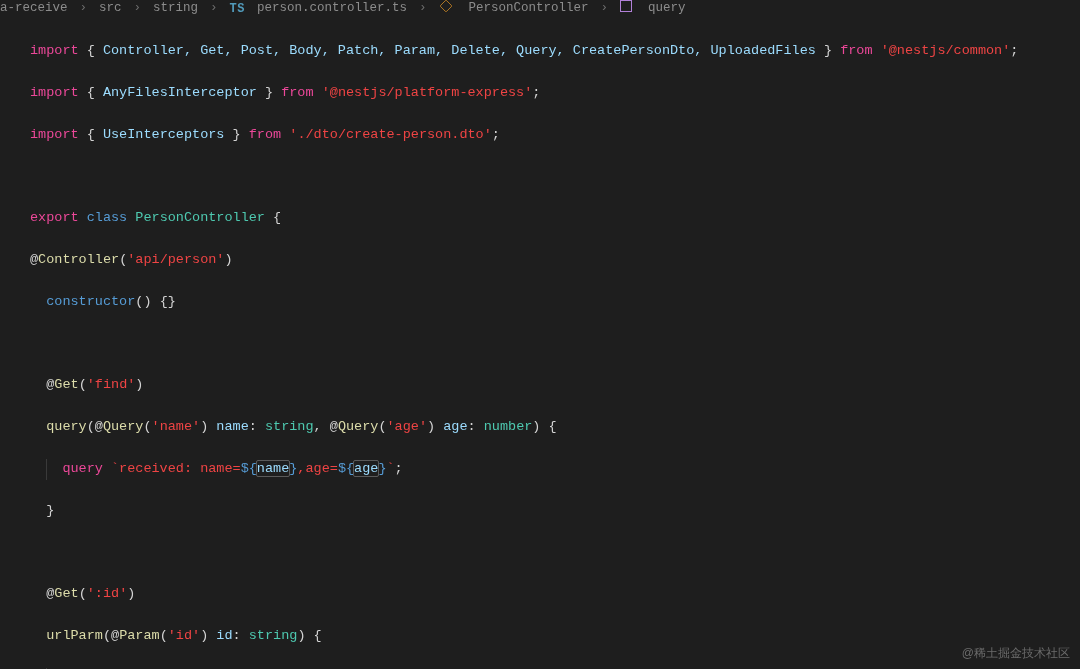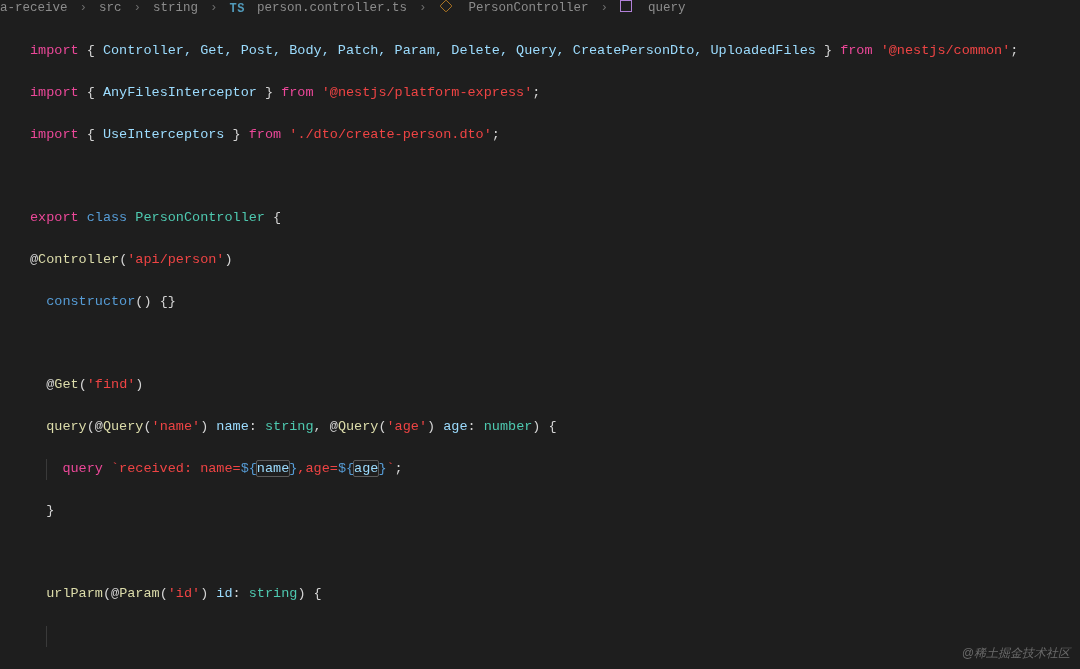--- a/index.html
+++ b/index.html
@@ -93,21 +93,20 @@
     vertical-align: top;
     margin-right: -1px;
   }
   .watermark {
     position: absolute;
     right: 10px;
     bottom: 6px;
     color: #6a6a6a;
     font-family: sans-serif;
     font-size: 12px;
-    font-style: italic;
   }
 </style>
 </head>
 <body>
 
 <div class="breadcrumbs">
   <span>a-receive</span>
   <span class="sep">›</span>
   <span>src</span>
   <span class="sep">›</span>
@@ -163,20 +162,21 @@
 <div class="line"> </div>
 <div class="line"><span class="kw">export </span><span class="kw2">class </span><span class="cls">PersonController</span><span class="punc"> {</span></div>
 <div class="line"><span class="punc">@</span><span class="fn">Controller</span><span class="punc">(</span><span class="str">'api/person'</span><span class="punc">)</span></div>
 <div class="line">  <span class="kw2">constructor</span><span class="punc">() {}</span></div>
 <div class="line"> </div>
 <div class="line">  <span class="punc">@</span><span class="fn">Get</span><span class="punc">(</span><span class="str">'find'</span><span class="punc">)</span></div>
 <div class="line">  <span class="fn">query</span><span class="punc">(@</span><span class="fn">Query</span><span class="punc">(</span><span class="str">'name'</span><span class="punc">) </span><span class="var">name</span><span class="punc">: </span><span class="cls">string</span><span class="punc">, @</span><span class="fn">Query</span><span class="punc">(</span><span class="str">'age'</span><span class="punc">) </span><span class="var">age</span><span class="punc">: </span><span class="cls">number</span><span class="punc">) {</span></div>
 <div class="line">  <span class="guide"></span>  <span class="kw">query </span><span class="str">`received: name=</span><span class="tmpl">${</span><span class="var boxed">name</span><span class="tmpl">}</span><span class="str">,age=</span><span class="tmpl">${</span><span class="var boxed">age</span><span class="tmpl">}</span><span class="str">`</span><span class="punc">;</span></div>
 <div class="line">  <span class="punc">}</span></div>
 <div class="line"> </div>
+<div class="line">  <span class="punc">@</span><span class="fn">Get</span><span class="punc">(</span><span class="str">':id'</span><span class="punc">)</span></div>
 <div class="line">  <span class="fn">urlParm</span><span class="punc">(@</span><span class="fn">Param</span><span class="punc">(</span><span class="str">'id'</span><span class="punc">) </span><span class="var">id</span><span class="punc">: </span><span class="cls">string</span><span class="punc">) {</span></div>
 <div class="line">  <span class="guide"></span>  </div>
 
 
 
 
 
 
 
 

